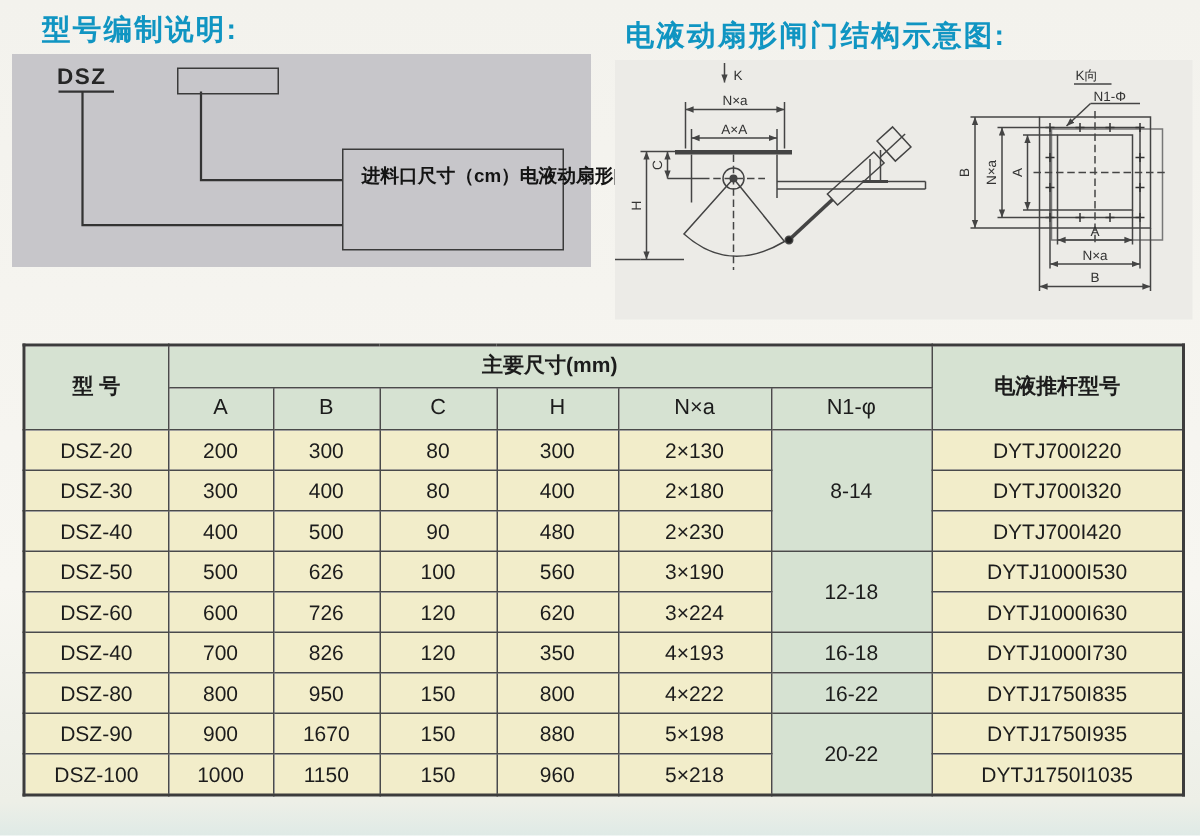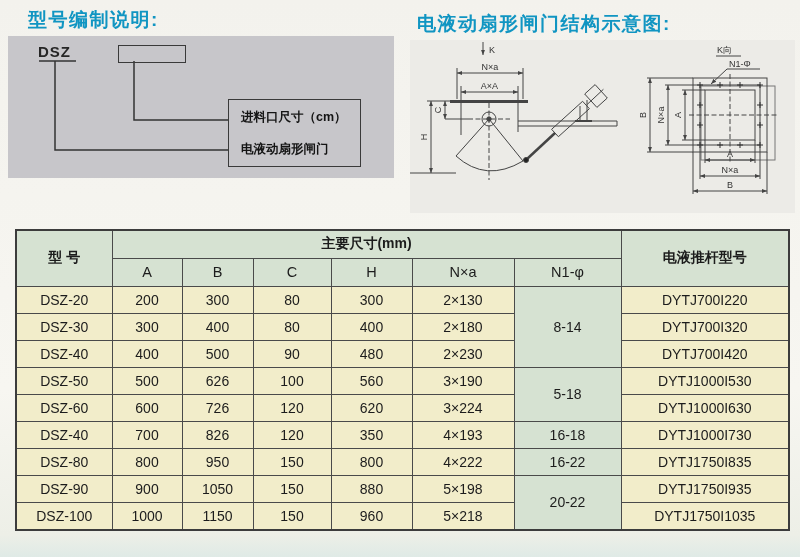--- a/index.html
+++ b/index.html
@@ -9,22 +9,22 @@
   .sec-title{position:absolute;font-weight:bold;font-size:19px;color:#1095c2;letter-spacing:1.5px;}
   #title1{left:28px;top:7px;}
   #title2{left:417px;top:11px;}
   #title3{left:30px;top:197px;}
 
   
   .gray-panel{position:absolute;left:8px;top:36px;width:386px;height:142px;background:#c7c6ca;}
   .gray-panel svg{position:absolute;left:0;top:0;}
   .dsz{position:absolute;left:30px;top:7px;font-size:15px;font-weight:bold;color:#262626;letter-spacing:1px;}
   .empty-box{position:absolute;left:110px;top:9px;width:66px;height:16px;border:1.5px solid #3a3a3a;}
-  .callout{position:absolute;left:220px;top:63px;width:133px;height:68px;border:1.5px solid #3a3a3a;
-           box-sizing:border-box;display:flex;flex-direction:column;justify-content:space-between;
+  .callout{position:absolute;left:220px;top:63px;width:148px;height:68px;border:1.5px solid #3a3a3a;
+           box-sizing:border-box;display:flex;flex-direction:row;justify-content:space-between;
            padding:9px 4px 8px 12px;}
   .callout div{font-size:12.5px;font-weight:bold;color:#141414;white-space:nowrap;}
 
   
   .draw-panel{position:absolute;left:410px;top:40px;width:385px;height:173px;background:#ecebe7;}
   .draw-panel svg{position:absolute;left:0;top:0;}
   .draw-panel text{font-family:"Liberation Sans",sans-serif;font-size:9px;fill:#333;}
 
   
   .tech-table{position:absolute;left:15px;top:229px;width:773px;border-collapse:collapse;
@@ -221,21 +221,21 @@
           <td>2×230</td>
           <td>DYTJ700I420</td>
         </tr>
         <tr>
           <td>DSZ-50</td>
           <td>500</td>
           <td>626</td>
           <td>100</td>
           <td>560</td>
           <td>3×190</td>
-          <td class="n1" rowspan="2">5-18</td>
+          <td class="n1" rowspan="2">12-18</td>
           <td>DYTJ1000I530</td>
         </tr>
         <tr>
           <td>DSZ-60</td>
           <td>600</td>
           <td>726</td>
           <td>120</td>
           <td>620</td>
           <td>3×224</td>
           <td>DYTJ1000I630</td>
@@ -256,21 +256,21 @@
           <td>950</td>
           <td>150</td>
           <td>800</td>
           <td>4×222</td>
           <td class="n1" rowspan="1">16-22</td>
           <td>DYTJ1750I835</td>
         </tr>
         <tr>
           <td>DSZ-90</td>
           <td>900</td>
-          <td>1050</td>
+          <td>1670</td>
           <td>150</td>
           <td>880</td>
           <td>5×198</td>
           <td class="n1" rowspan="2">20-22</td>
           <td>DYTJ1750I935</td>
         </tr>
         <tr>
           <td>DSZ-100</td>
           <td>1000</td>
           <td>1150</td>

